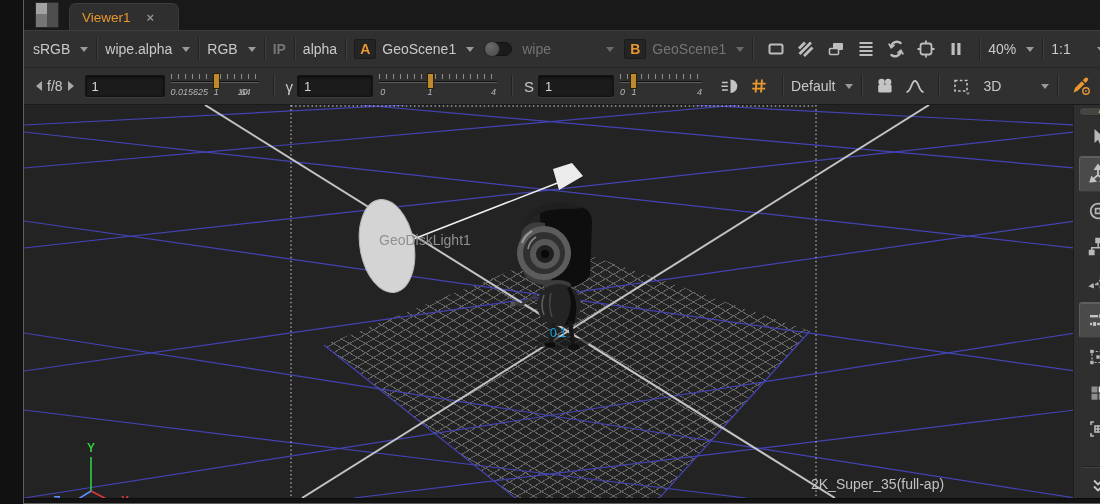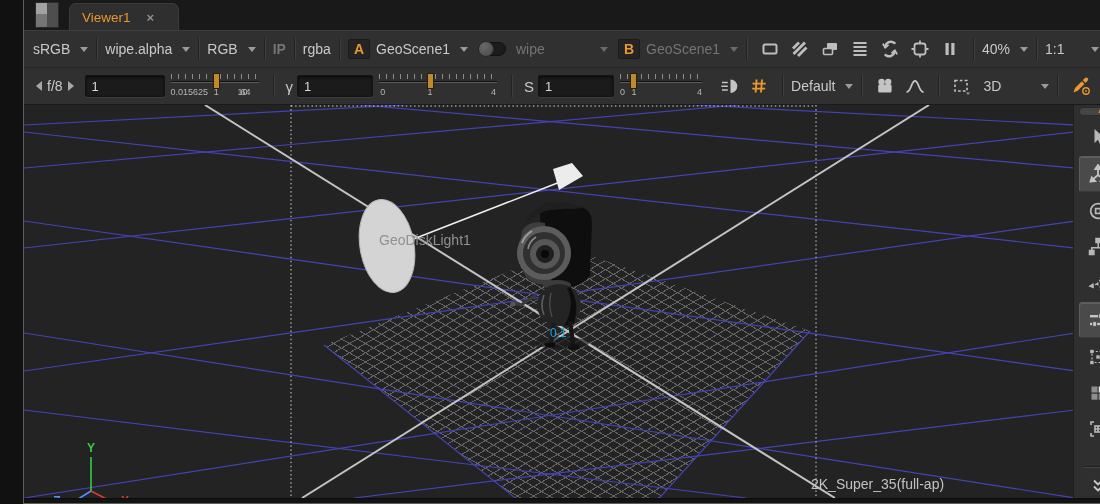--- a/index.html
+++ b/index.html
@@ -36,21 +36,21 @@
           background:radial-gradient(circle at 35% 30%,#6a6a6a,#474747);border:1px solid #2a2a2a;}
   .ibtn{width:26px;height:24px;display:flex;align-items:center;justify-content:center;flex:0 0 auto;margin:0 2px;}
   .ibtn svg{display:block;}
   
   .navtri{width:0;height:0;flex:0 0 auto;margin:0 5px;}
   .navtri.left{border-top:5px solid transparent;border-bottom:5px solid transparent;border-right:6px solid #a8a8a8;}
   .navtri.right{border-top:5px solid transparent;border-bottom:5px solid transparent;border-left:6px solid #a8a8a8;}
   .field{height:20px;background:#1b1b1b;border:1px solid #141414;border-radius:2px;color:#d6d6d6;
          font-size:13px;padding:0 6px;box-shadow:inset 0 1px 3px rgba(0,0,0,.7),0 1px 0 #3c3c3c;
          font-family:"Liberation Sans",sans-serif;flex:0 0 auto;}
-  .slider{position:relative;height:30px;flex:0 0 auto;margin:0 6px;}
+  .slider{position:relative;height:30px;flex:0 0 auto;margin:0 6px;font-style:italic;}
   .slider .ticks{position:absolute;top:3px;left:0;right:0;height:5px;
          background:repeating-linear-gradient(90deg,#8d8d8d 0 1px,transparent 1px 7px);}
   .slider .track{position:absolute;top:10px;left:0;right:0;height:1px;background:#101010;box-shadow:0 1px 0 #5c5c5c;}
   .slider .handle{position:absolute;top:2px;width:5px;height:14px;background:#bd8a2f;border:1px solid #2c1f08;}
   .ticklab{position:absolute;top:16px;font-size:9px;color:#b5b5b5;white-space:nowrap;}
   .glyph{font-size:15px;color:#c9c9c9;flex:0 0 auto;margin:0 4px;}
   
   .main{display:flex;height:393px;}
   .viewport{position:relative;flex:1;background:#232323;overflow:hidden;}
   .hatch{position:absolute;left:0;top:0;width:1051px;height:393px;opacity:.9;
@@ -101,21 +101,21 @@
         <i class="caret"></i>
       </div>
     <i class="sep"></i>
     <div class="ddl">
         <span>RGB</span>
         <i class="caret"></i>
       </div>
     <i class="sep"></i>
     <span class="dim" style="font-weight:bold">IP</span>
     <i class="sep"></i>
-    <span>rgba</span>
+    <span>alpha</span>
     <i class="sep"></i>
     <div class="ddl">
       <span class="accent abox">A</span>
       <span>GeoScene1</span>
       <i class="caret"></i>
     </div>
     <div class="toggle">
         <div class="knob"></div>
       </div>
     <div class="ddl" style="width:92px">

